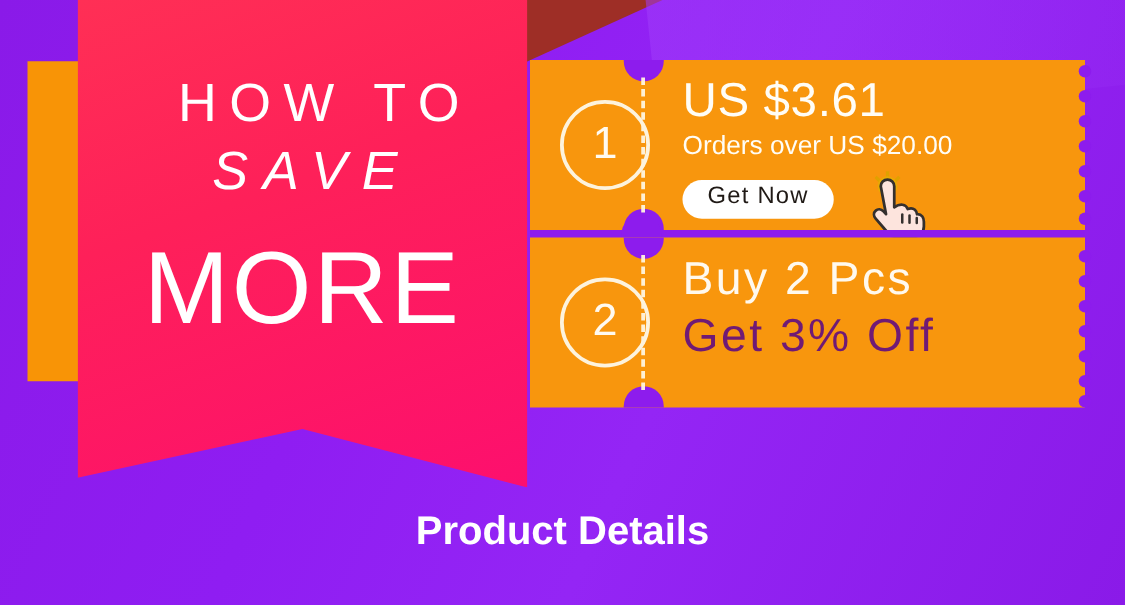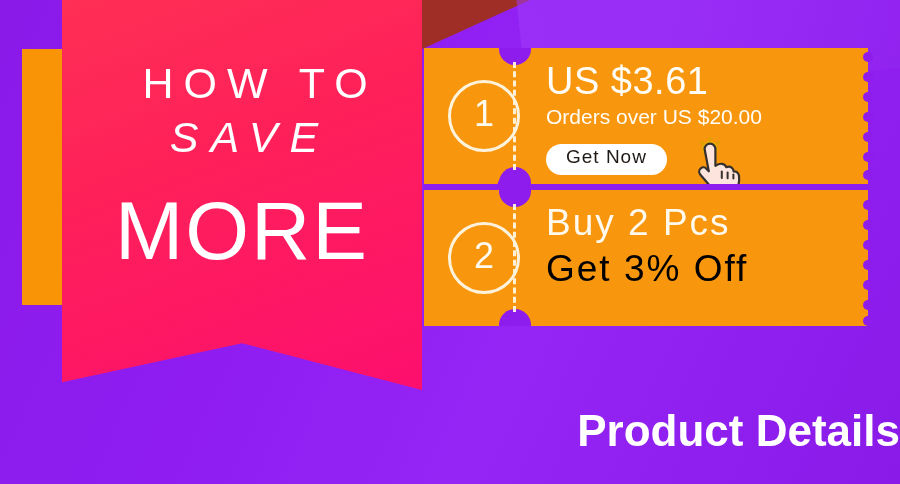--- a/index.html
+++ b/index.html
@@ -189,21 +189,21 @@
     color: #fff9ee;
     font-size: 37px;
     letter-spacing: 2px;
     line-height: 1;
     text-align: right;
   }
   .t-line-b {
     position: absolute;
     top: 60px;
     left: 0;
-    color: #000000;
+    color: #701a75;
     font-size: 37px;
     letter-spacing: 2px;
     line-height: 1;
   }
 
   
   .get-btn {
     position: absolute;
     left: 0px;
     top: 96px;
@@ -246,23 +246,23 @@
     border-radius: 50%;
     background: #8d1ced;
   }
 
   
   .footer-title {
     position: absolute;
     left: 0;
     right: 0;
     top: 406px;
-    text-align: right;
+    text-align: center;
     color: #ffffff;
-    font-size: 44px;
+    font-size: 32px;
     font-weight: bold;
     letter-spacing: 0px;
   }
 </style>
 </head>
 <body>
 
 <div id="banner">
 
   <div class="bg-orange-slab"></div>

